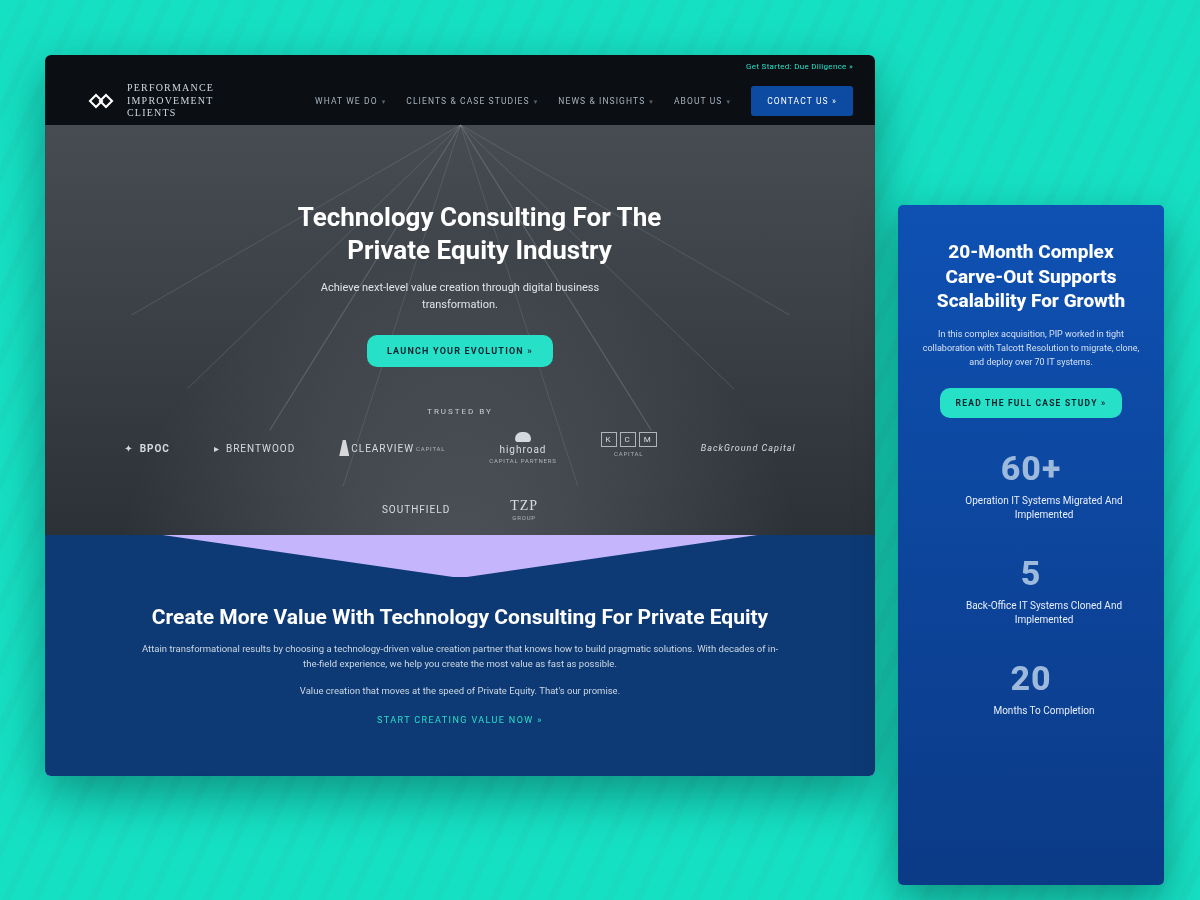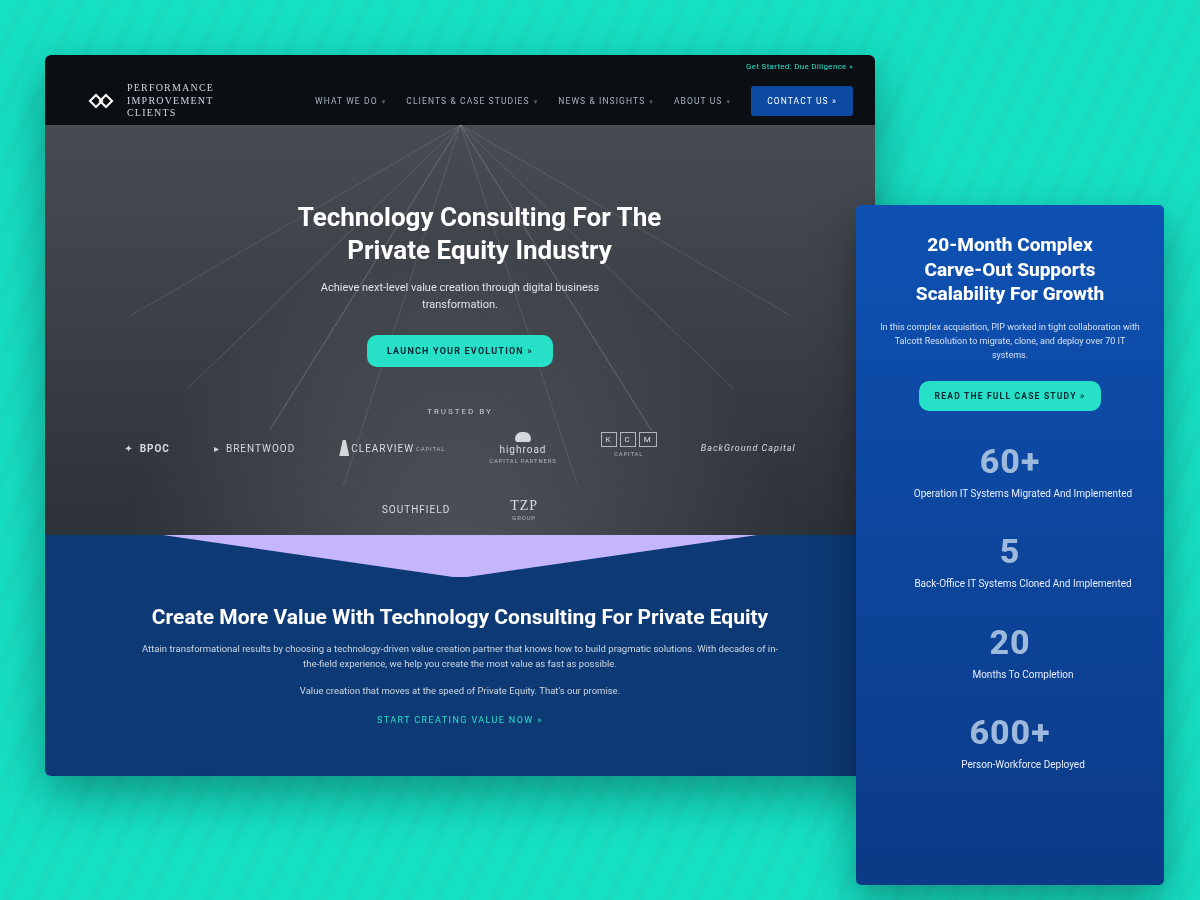--- a/index.html
+++ b/index.html
@@ -108,24 +108,24 @@
   transform: rotate(45deg); border-radius:10px;
   display:flex; align-items:center; justify-content:center;
   box-shadow: 0 6px 14px rgba(0,0,0,.25);
 }
 .diamond svg { transform: rotate(-45deg); }
 .pillar h3 { font-size:15px; margin-bottom:8px; }
 
 
 .panel {
   position:absolute; right:36px; top:205px;
-  width:308px; height:680px;
+  width:266px; height:680px;
   background: linear-gradient(180deg,#0e51b3 0%, #0b3a86 100%);
   border-radius:5px; color:#fff; text-align:center;
-  padding: 28px 22px 12px;
+  padding: 35px 22px 12px;
   box-shadow: 0 16px 44px rgba(0,0,0,.35);
   overflow:hidden;
 }
 .panel h2 { font-size:19px; line-height:1.3; font-weight:800; }
 .panel .blurb { font-size:9px; line-height:1.55; color:#d3e0f3; margin-top:14px; }
 .panel .cta-primary { margin-top:18px; padding:10px 16px; font-size:8.5px; }
 .stat { margin-top: 30px; }
 .stat .num { font-size:34px; font-weight:800; color:#9db9dc; letter-spacing:1px; }
 .stat .lbl { font-size:10px; line-height:1.45; color:#e7eefb; margin-top:6px;margin-left:26px; }
 </style>
@@ -295,19 +295,15 @@
       <div class="lbl">Operation IT Systems Migrated And Implemented</div>
     </div>
     <div class="stat">
       <div class="num">5</div>
       <div class="lbl">Back-Office IT Systems Cloned And Implemented</div>
     </div>
     <div class="stat">
       <div class="num">20</div>
       <div class="lbl">Months To Completion</div>
     </div>
-    <div class="stat">
-      <div class="num">600+</div>
-      <div class="lbl">Person-Workforce Deployed</div>
-    </div>
   </div>
 
 </div>
 
 </body></html>

